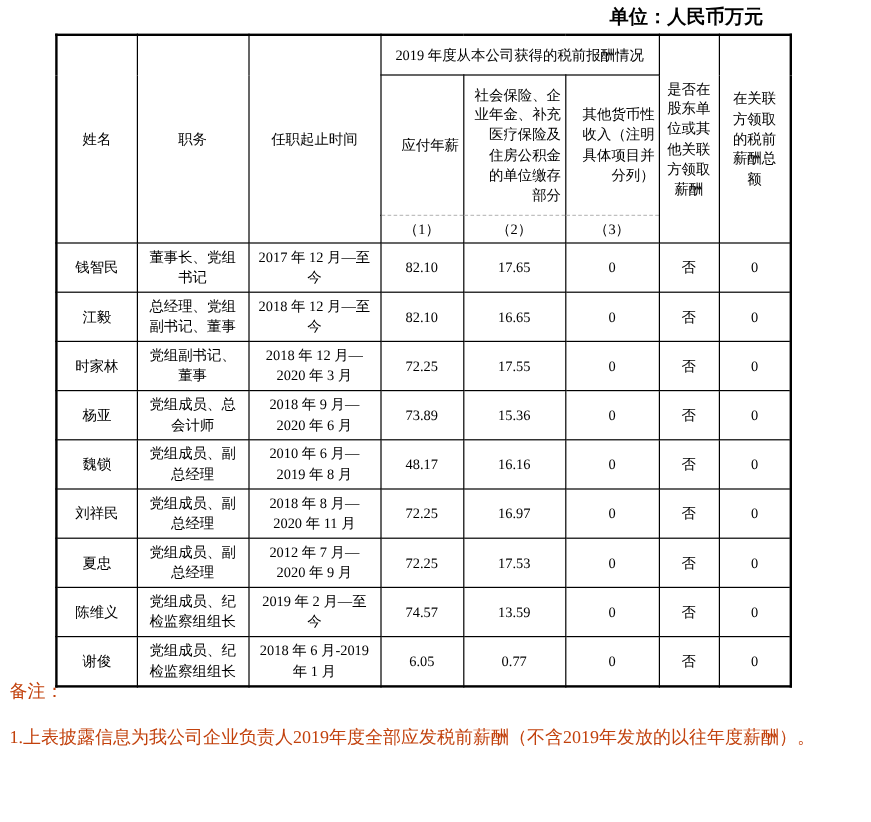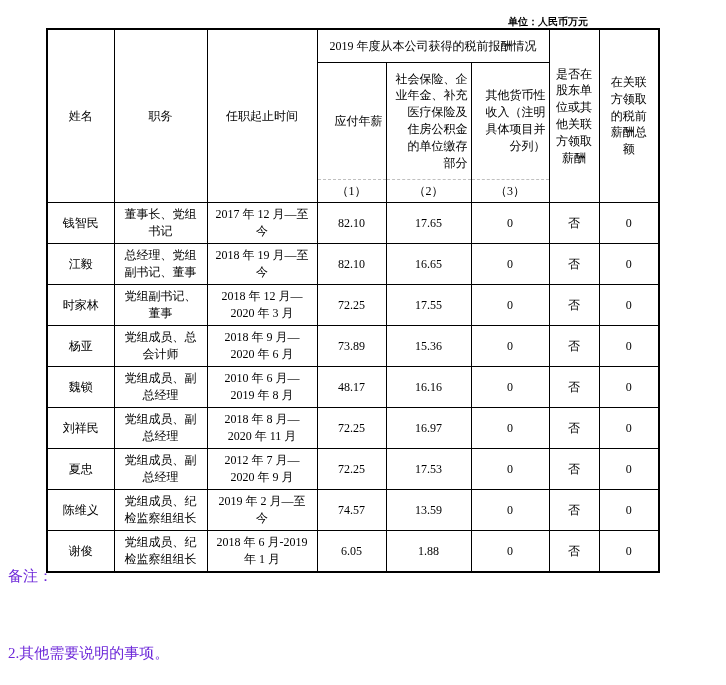--- a/index.html
+++ b/index.html
@@ -7,24 +7,23 @@
     position:relative;
     width:726px;height:685px;
     background:#ffffff;
     color:#000;
     font-family:"Liberation Serif","DejaVu Serif",serif;
     overflow:hidden;
   }
   .unit-label{
     position:absolute;
     left:508px;top:4px;
-    font-size:10px;
+    font-size:16px;
     font-weight:bold;
     white-space:nowrap;
-    margin-top:11px;
   }
   table.salary{
     position:absolute;
     left:46px;top:28px;
     width:612px;
     border-collapse:collapse;
     table-layout:fixed;
     border:2px solid #000;
   }
   table.salary th, table.salary td{
@@ -39,21 +38,21 @@
     overflow:hidden;
   }
   th.hdr-main{font-size:13px;}
   th.group-title{height:30px;font-size:12.5px;}
   tr.subhead th{height:114px;text-align:right;}
   tr.subhead th{border-bottom:1px dashed #c0c0c0;}
   tr.subnum th{height:20px;border-top:1px dashed #c0c0c0;}
   tbody td{height:38px;}
   tbody td.pos{text-align:center;}
   tbody tr:first-child td.pos{}
-  .notes{position:absolute;left:8px;font-size:15px;white-space:nowrap;color:#6d28d9;}
+  .notes{position:absolute;left:8px;font-size:15px;white-space:nowrap;color:#c2410c;}
   .notes-label{top:567px;}
   .note-1{top:605px;}
   .note-2{top:644px;}
 </style>
 </head>
 <body>
 
 <div class="page">
 
   <div class="unit-label">单位：人民币万元</div>
@@ -116,21 +115,21 @@
           <td>82.10</td>
           <td>17.65</td>
           <td>0</td>
           <td>否</td>
           <td>0</td>
         </tr>
         <tr>
           <td>江毅</td>
           <td class="pos">总经理、党组
 副书记、董事</td>
-          <td>2018 年 19 月—至
+          <td>2018 年 12 月—至
 今</td>
           <td>82.10</td>
           <td>16.65</td>
           <td>0</td>
           <td>否</td>
           <td>0</td>
         </tr>
         <tr>
           <td>时家林</td>
           <td class="pos">党组副书记、
@@ -203,24 +202,24 @@
           <td>否</td>
           <td>0</td>
         </tr>
         <tr>
           <td>谢俊</td>
           <td class="pos">党组成员、纪
 检监察组组长</td>
           <td>2018 年 6 月-2019
 年 1 月</td>
           <td>6.05</td>
-          <td>1.88</td>
+          <td>0.77</td>
           <td>0</td>
           <td>否</td>
           <td>0</td>
         </tr>
       </tbody>
   </table>
 
   <div class="notes notes-label">备注：</div>
-  <div class="notes note-2">2.其他需要说明的事项。</div>
+  <div class="notes note-1">1.上表披露信息为我公司企业负责人2019年度全部应发税前薪酬（不含2019年发放的以往年度薪酬）。</div>
 
 </div>
 
 </body></html>

